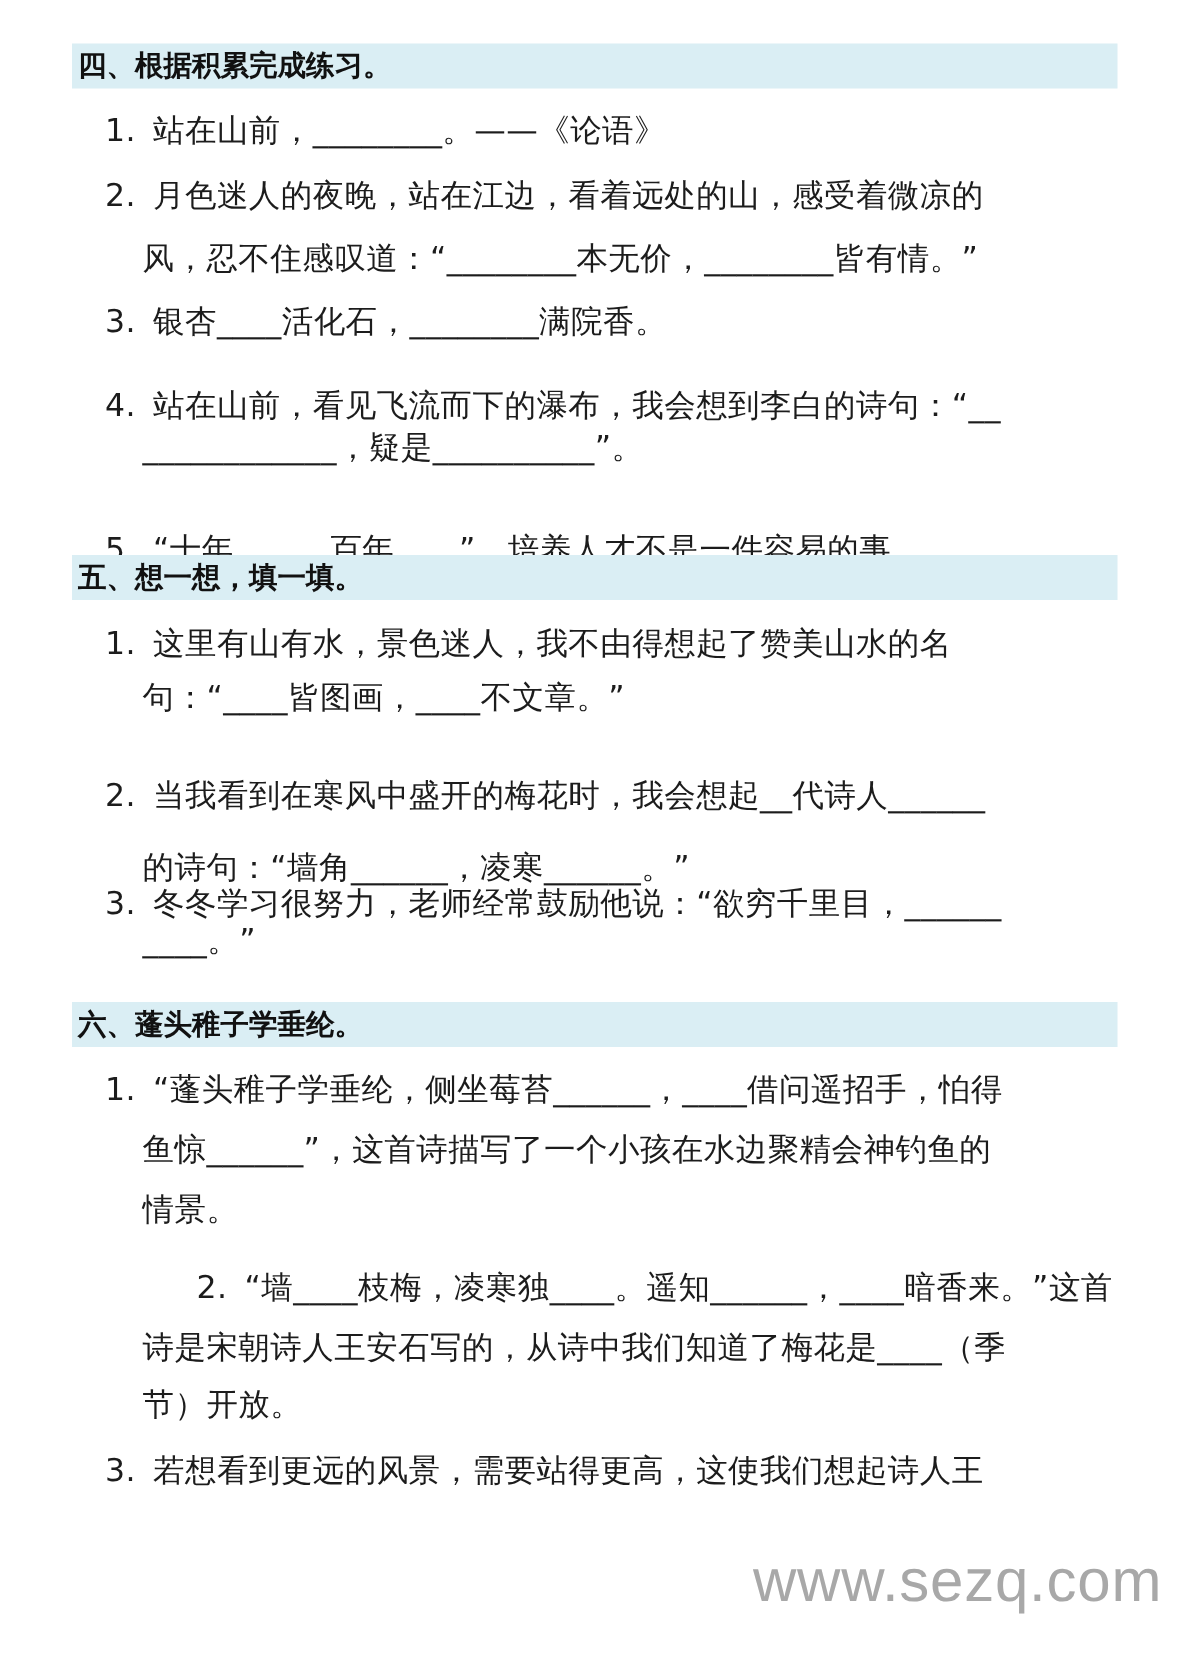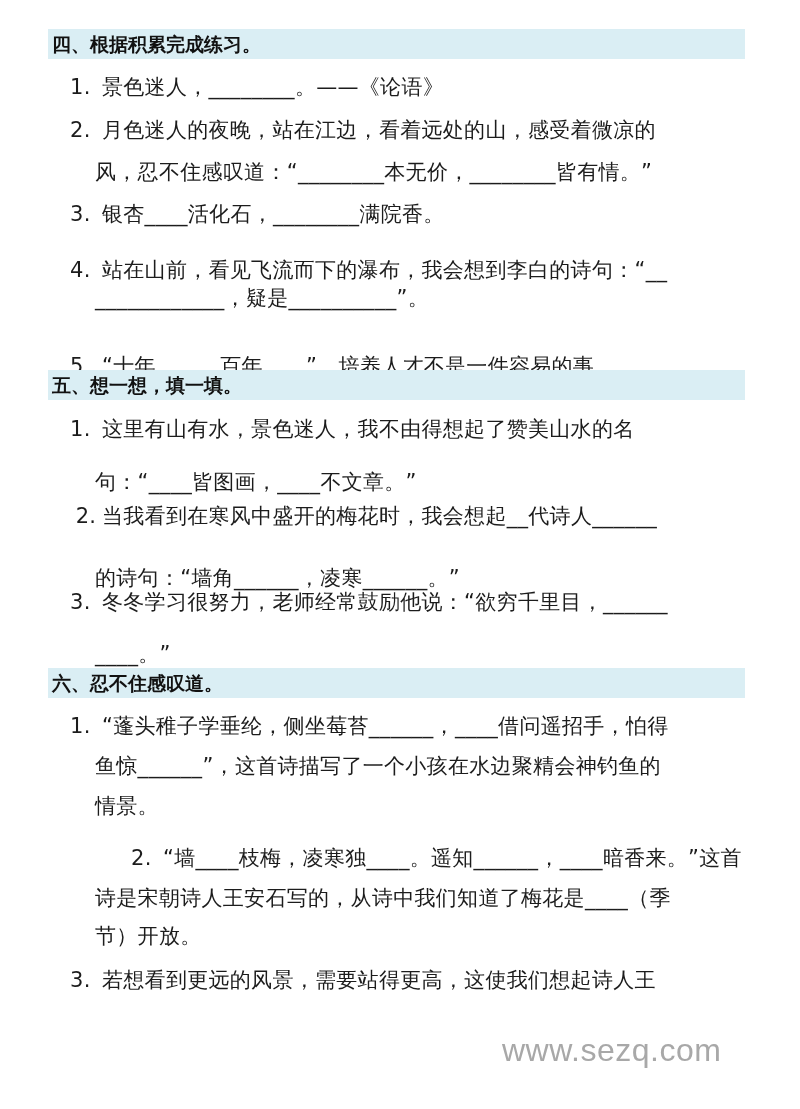--- a/index.html
+++ b/index.html
@@ -14,53 +14,53 @@
       font-weight: bold; font-size: 19px; line-height: 30px;
       padding-left: 4px; box-sizing: border-box; color: #111;
     }
     .line {
       position: absolute; font-size: 21px; line-height: 28px;
       white-space: nowrap; color: #1c1c1c; letter-spacing: 0.3px;
     }
     .num { display: inline-block; width: 32px; }
     .watermark {
       position: absolute; left: 502px; top: 1032px;
-      font-family: "Liberation Sans", sans-serif; font-size: 32px;
+      font-family: "Liberation Sans", sans-serif; font-size: 40px;
       color: #a8a8a8; letter-spacing: 0.5px;
     }
   </style>
 </head>
 <body>
 
 <div class="section-header" style="top:29px;">四、根据积累完成练习。</div>
 
-<div class="line" style="left:70px; top:73px;"><span class="num">1.</span><span>景色迷人，________。——《论语》</span></div>
+<div class="line" style="left:70px; top:73px;"><span class="num">1.</span><span>站在山前，________。——《论语》</span></div>
 
 <div class="line" style="left:70px; top:116px;"><span class="num">2.</span><span>月色迷人的夜晚，站在江边，看着远处的山，感受着微凉的</span></div>
 <div class="line" style="left:95px; top:158px;">风，忍不住感叹道：“________本无价，________皆有情。”</div>
 
 <div class="line" style="left:70px; top:200px;"><span class="num">3.</span><span>银杏____活化石，________满院香。</span></div>
 
 <div class="line" style="left:70px; top:256px;"><span class="num">4.</span><span>站在山前，看见飞流而下的瀑布，我会想到李白的诗句：“__</span></div>
 <div class="line" style="left:95px; top:284px;">____________，疑是__________”。</div>
 
 <div class="line" style="left:70px; top:328px;margin-top:24px;"><span class="num">5.</span><span>“十年____，百年____”，培养人才不是一件容易的事。</span></div>
 
 <div class="section-header" style="top:370px;">五、想一想，填一填。</div>
 
 <div class="line" style="left:70px; top:415px;"><span class="num">1.</span><span>这里有山有水，景色迷人，我不由得想起了赞美山水的名</span></div>
-<div class="line" style="left:95px; top:468px;">句：“____皆图画，____不文章。”</div>
+<div class="line" style="left:95px; top:451px;">句：“____皆图画，____不文章。”</div>
 
-<div class="line" style="left:70px; top:502px;text-align:center;"><span class="num">2.</span><span>当我看到在寒风中盛开的梅花时，我会想起__代诗人______</span></div>
+<div class="line" style="left:70px; top:516px;"><span class="num">2.</span><span>当我看到在寒风中盛开的梅花时，我会想起__代诗人______</span></div>
 <div class="line" style="left:95px; top:538px;margin-top:26px;">的诗句：“墙角______，凌寒______。”</div>
 
 <div class="line" style="left:70px; top:588px;"><span class="num">3.</span><span>冬冬学习很努力，老师经常鼓励他说：“欲穷千里目，______</span></div>
-<div class="line" style="left:95px; top:640px;">____。”</div>
+<div class="line" style="left:95px; top:613px;">____。”</div>
 
-<div class="section-header" style="top:668px;">六、忍不住感叹道。</div>
+<div class="section-header" style="top:668px;">六、蓬头稚子学垂纶。</div>
 
 <div class="line" style="left:70px; top:712px;"><span class="num">1.</span><span>“蓬头稚子学垂纶，侧坐莓苔______，____借问遥招手，怕得</span></div>
 <div class="line" style="left:95px; top:752px;">鱼惊______”，这首诗描写了一个小孩在水边聚精会神钓鱼的</div>
 <div class="line" style="left:95px; top:792px;">情景。</div>
 
 <div class="line" style="left:88px; top:844px;margin-left:43px;"><span class="num">2.</span><span>“墙____枝梅，凌寒独____。遥知______，____暗香来。”这首</span></div>
 <div class="line" style="left:95px; top:884px;">诗是宋朝诗人王安石写的，从诗中我们知道了梅花是____（季</div>
 <div class="line" style="left:95px; top:922px;">节）开放。</div>
 
 <div class="line" style="left:70px; top:966px;"><span class="num">3.</span><span>若想看到更远的风景，需要站得更高，这使我们想起诗人王</span></div>

